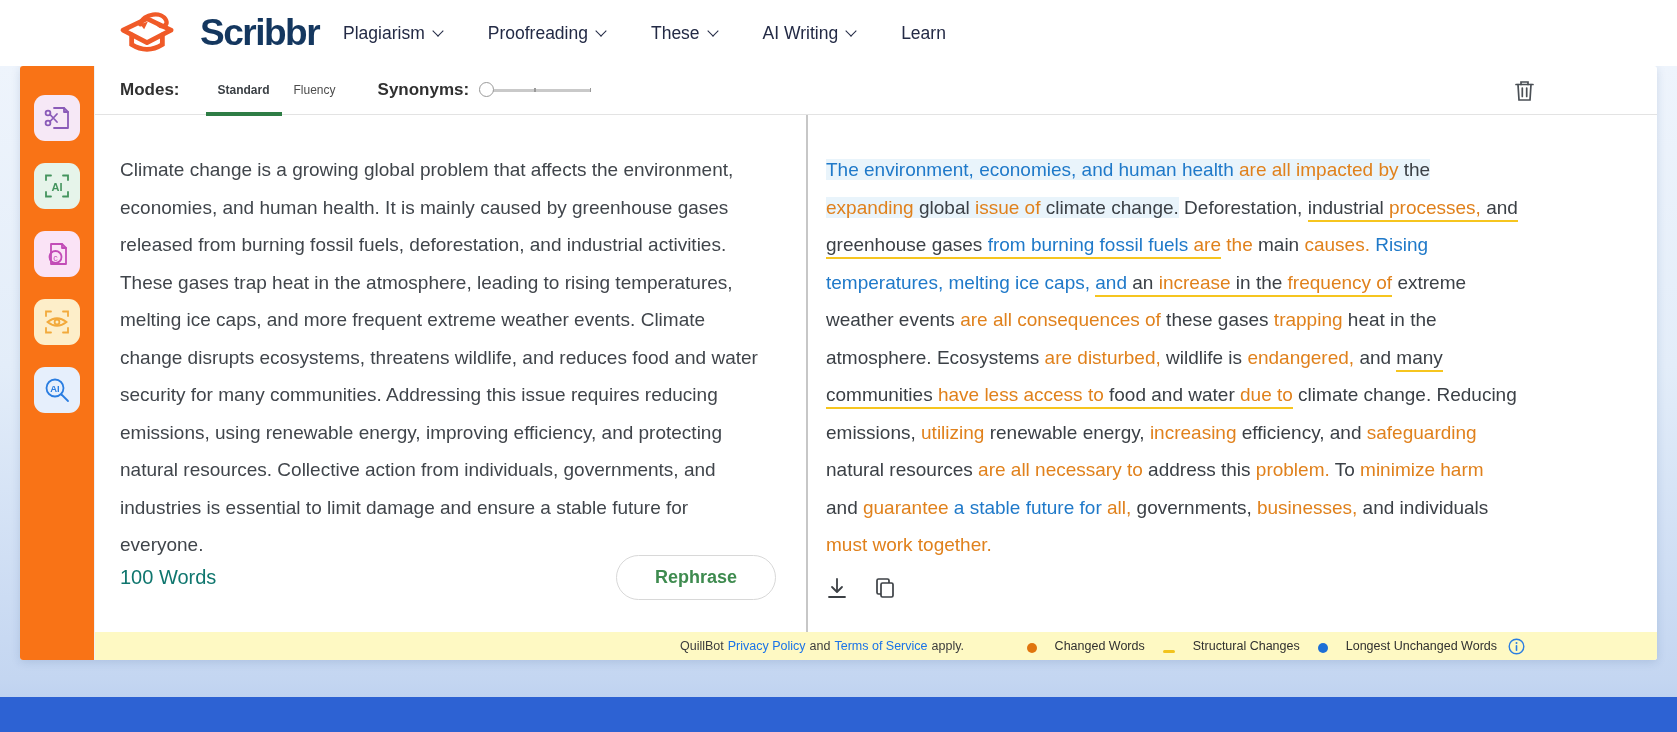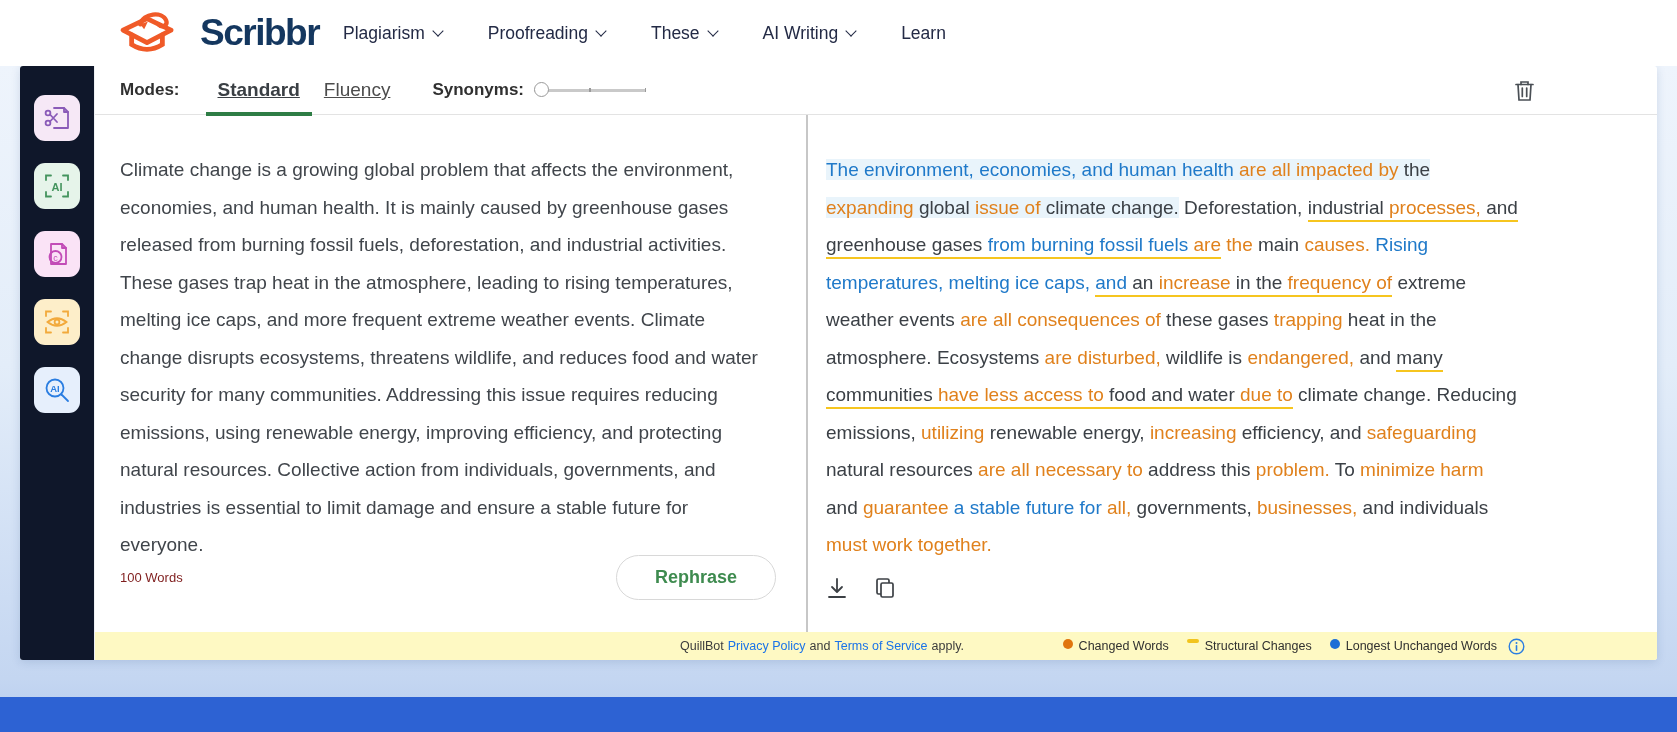--- a/index.html
+++ b/index.html
@@ -28,35 +28,35 @@
   .nav-item{display:inline-flex;align-items:center;gap:9px;font-size:17.5px;color:#232a45;cursor:pointer;}
   .caret{width:7px;height:7px;border-right:1.8px solid #232a45;border-bottom:1.8px solid #232a45;
     transform:rotate(45deg);margin-top:-4px;display:inline-block;}
   
   .card{
     position:absolute;left:20px;top:66px;width:1637px;height:594px;background:#fff;
     border-radius:3px;box-shadow:0 2px 10px rgba(30,60,120,.15);
   }
   
   .side{
-    position:absolute;left:0;top:0;width:75px;height:594px;background:#0f172a;
+    position:absolute;left:0;top:0;width:75px;height:594px;background:#f97316;
     border-right:1px solid #eef1f4;border-radius:3px 0 0 3px;
     display:flex;flex-direction:column;align-items:center;padding-top:29px;gap:22px;box-sizing:border-box;
   }
   .tool-btn{width:46px;height:46px;border-radius:11px;display:flex;align-items:center;justify-content:center;cursor:pointer;}
   .tb1{background:#f6e8f6;} .tb2{background:#e6f4ea;} .tb3{background:#fae3f6;}
   .tb4{background:#fdeec9;} .tb5{background:#e6effc;}
   
   .modesbar{
     position:absolute;left:75px;top:0;right:0;height:49px;border-bottom:1px solid #e3e3e3;
     display:flex;align-items:center;box-sizing:border-box;padding-left:25px;
   }
   .modes-label{font-size:17px;font-weight:bold;color:#303030;margin-right:26px;}
   .tab{position:relative;height:49px;display:inline-flex;align-items:center;padding:0 12px;
-    font-size:19px;color:#4c4c4c;cursor:pointer;text-decoration:underline;}
+    font-size:12px;color:#4c4c4c;cursor:pointer;}
   .tab.active{font-weight:bold;color:#3a3f44;}
   .tab.active::after{content:"";position:absolute;left:0;right:0;bottom:-1px;height:3.5px;background:#2e7d45;}
   .syn-label{font-size:17px;font-weight:bold;color:#303030;margin-left:30px;margin-right:10px;}
   .slider{position:relative;width:112px;height:16px;cursor:pointer;}
   .slider .track{position:absolute;left:0;right:0;top:7px;height:2.5px;background:#c9c9c9;border-radius:2px;}
   .slider .tick{position:absolute;top:6px;width:1.5px;height:4px;background:#9a9a9a;}
   .slider .thumb{position:absolute;left:0;top:0;width:15px;height:15px;border-radius:50%;
     background:#fff;border:1.5px solid #9a9a9a;box-sizing:border-box;}
   .trash-btn{position:absolute;right:122px;top:13px;cursor:pointer;line-height:0;}
   
@@ -70,40 +70,40 @@
   .out-text{
     padding:36px 0 0 18px;width:694px;font-size:19px;line-height:37.5px;color:#3b4046;
   }
   .seg{cursor:pointer;}
   .c-dark{color:#3b4046;} .c-blue{color:#1f79c9;} .c-orange{color:#e0811c;}
   .seg.h{background:#e9f4fb;}
   .seg.u{border-bottom:2.5px solid #f6c51f;padding-bottom:2px;}
   .panel-bottom{position:absolute;bottom:16px;display:flex;justify-content:space-between;align-items:center;}
   .pb-left{left:25px;right:30px;}
   .pb-right{left:18px;right:135px;}
-  .word-count{font-size:13px;color:#7f1d1d;}
+  .word-count{font-size:20px;color:#0f766e;}
   .rephrase-btn{
     background:#fff;border:1.5px solid #d8d8d8;border-radius:24px;padding:11px 38px;
     font-size:18px;font-weight:bold;color:#3e8b4f;cursor:pointer;font-family:inherit;
   }
   .advanced-btn{
     background:#4a9153;border:none;border-radius:26px;padding:13px 30px;
     font-size:18.5px;font-weight:bold;color:#fff;cursor:pointer;font-family:inherit;
   }
   .out-actions{display:flex;align-items:center;gap:26px;}
   .icon-btn{cursor:pointer;line-height:0;}
   
   .card-footer{
     position:absolute;left:75px;right:0;bottom:0;height:28px;background:#fef9c3;
     border-radius:0 0 3px 0;display:flex;align-items:center;font-size:12.5px;color:#3c3c3c;
   }
   .attribution{position:absolute;left:585px;display:flex;gap:4px;white-space:nowrap;}
   .attribution a{color:#1a73e8;text-decoration:none;cursor:pointer;}
   .legend{position:absolute;right:160px;display:flex;align-items:center;gap:18px;white-space:nowrap;}
-  .legend-item{display:inline-flex;align-items:flex-start;gap:6px;font-size:12.5px;color:#303030;}
+  .legend-item{display:inline-flex;align-items:flex-end;gap:18px;font-size:12.5px;color:#303030;}
   .marker.dot{width:10px;height:10px;border-radius:50%;display:inline-block;}
   .marker.dash{width:12px;height:3.5px;border-radius:2px;display:inline-block;}
   .info-btn{position:absolute;right:132px;line-height:0;cursor:pointer;}
   svg{display:block;}
 </style>
 </head>
 <body>
 
 <div class="page-bg"></div>
 <div class="bottom-band"></div>

